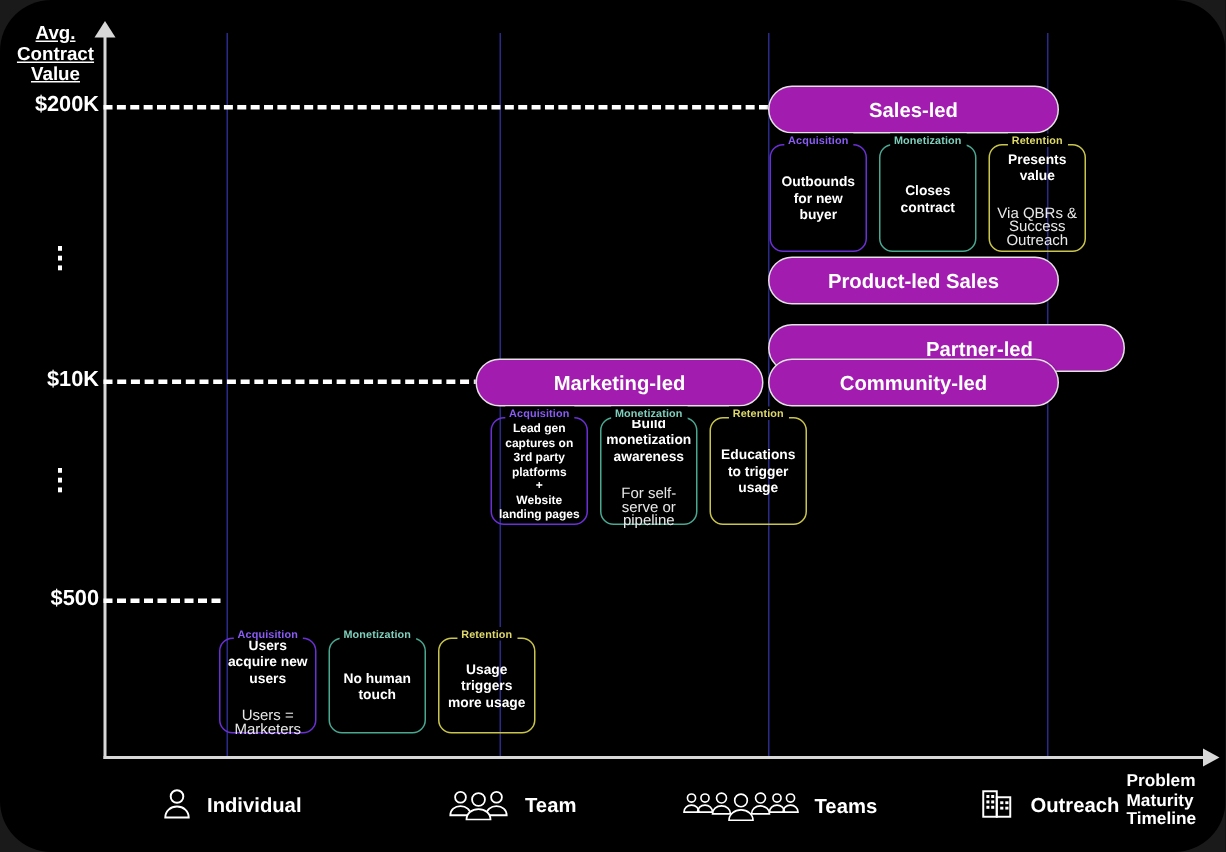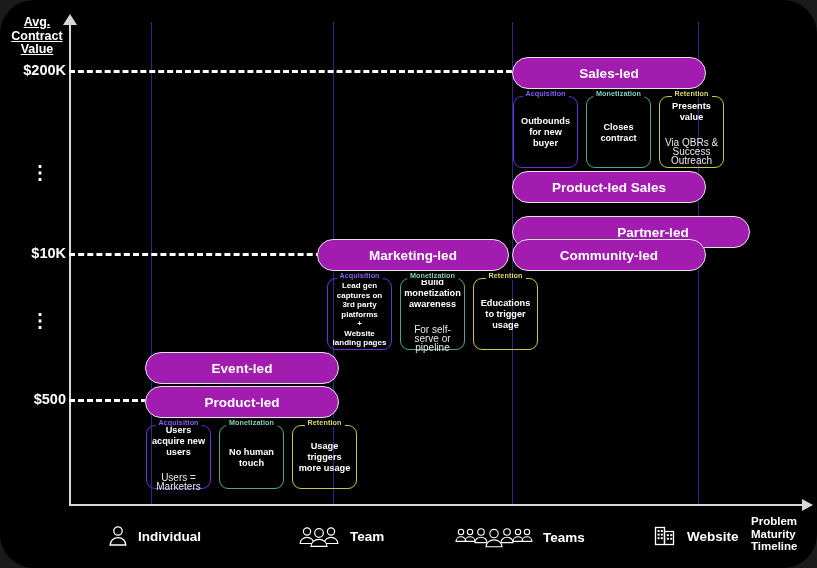--- a/index.html
+++ b/index.html
@@ -88,27 +88,21 @@
   </div>
 
   <div class="pill" style="left:317px;top:239px;width:190px;height:30px;">
     <span>Marketing-led</span>
   </div>
 
   <div class="pill" style="left:512px;top:239px;width:192px;height:30px;">
     <span>Community-led</span>
   </div>
 
-  <div class="pill" style="left:145px;top:352px;width:192px;height:30px;">
-    <span>Event-led</span>
-  </div>
-
-  <div class="pill" style="left:145px;top:386px;width:192px;height:30px;">
-    <span>Product-led</span>
-  </div>
+
 
   <div class="stages" style="left:513px;top:96px;">
     <div class="stage-box c-acq" style="height:72px;">
       <div class="stage-cap cap-acq">Acquisition</div>
       <div class="stage-main">Outbounds for new buyer</div>
     </div>
     <div class="stage-box c-mon" style="height:72px;">
       <div class="stage-cap cap-mon">Monetization</div>
       <div class="stage-main">Closes contract</div>
     </div>
@@ -207,18 +201,18 @@
         <rect x="4.6" y="9.6" width="2" height="2" fill="#fff" stroke="none"></rect>
         <rect x="7.8" y="9.6" width="2" height="2" fill="#fff" stroke="none"></rect>
         <rect x="4.6" y="13.2" width="2" height="2" fill="#fff" stroke="none"></rect>
         <rect x="7.8" y="13.2" width="2" height="2" fill="#fff" stroke="none"></rect>
         <rect x="13.8" y="10.2" width="2.1" height="1.9" fill="#fff" stroke="none"></rect>
         <rect x="17.2" y="10.2" width="2.1" height="1.9" fill="#fff" stroke="none"></rect>
         <rect x="13.8" y="13.8" width="2.1" height="1.9" fill="#fff" stroke="none"></rect>
         <rect x="17.2" y="13.8" width="2.1" height="1.9" fill="#fff" stroke="none"></rect>
       </svg>
     </span>
-    <span>Website</span>
+    <span>Outreach</span>
   </div>
 
   <div class="x-title" style="left:751px;top:515px;">Problem<br>Maturity<br>Timeline</div>
 
 </div>
 
 </body></html>

